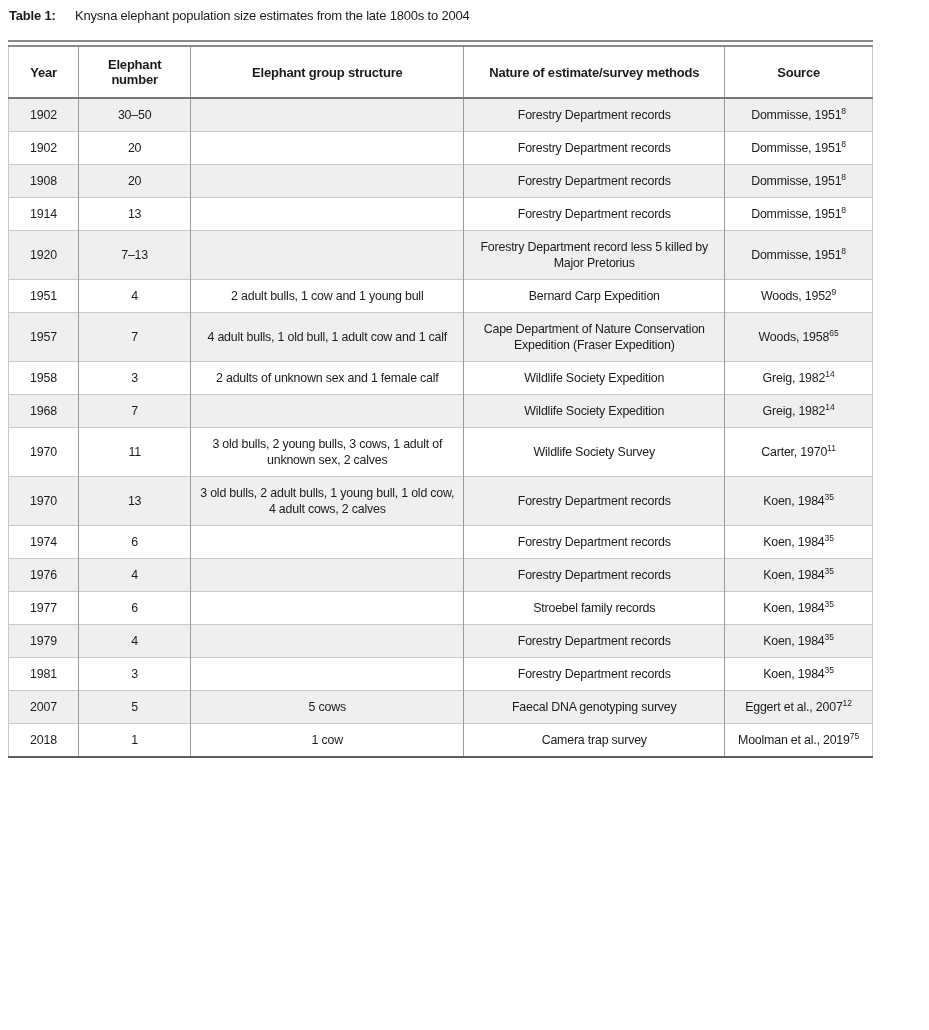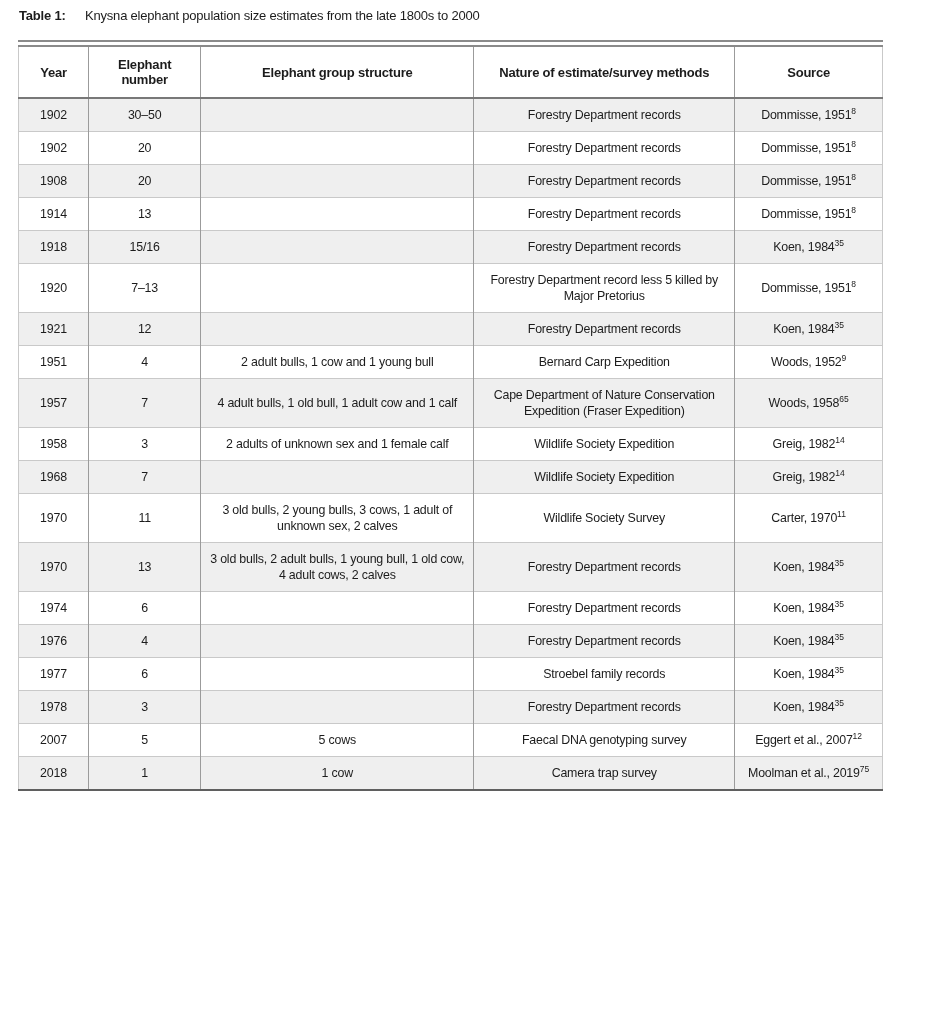--- a/index.html
+++ b/index.html
@@ -10,21 +10,21 @@
     --rule_gray:#8a8a8a;
     --text:#1c1c1c;
   }
   *{box-sizing:border-box;margin:0;padding:0;}
   html,body{background:#ffffff;}
   body{
     width:929px;
     font-family:"Liberation Sans","DejaVu Sans",sans-serif;
     color:var(--text);
   }
-  .page{width:881px;padding:4px 0 0 0;margin-left:10px;}
+  .page{width:881px;padding:4px 0 0 0;}
 
   
   .caption{
     display:flex;
     align-items:flex-start;
     padding:4px 10px 0 9px;
     font-size:13px;
     letter-spacing:-0.2px;
   }
   .caption .label{
@@ -77,21 +77,21 @@
     letter-spacing:0;
   }
 </style>
 </head>
 <body>
 
 <div class="page">
 
   <div class="caption">
     <span class="label">Table 1:</span>
-    <span class="text">Knysna elephant population size estimates from the late 1800s to 2000</span>
+    <span class="text">Knysna elephant population size estimates from the late 1800s to 2004</span>
   </div>
 
   <div class="tbl-outer">
     <div class="dbl-rule"></div>
     <table>
       <colgroup>
         <col class="c1">
           <col class="c2">
           <col class="c3">
           <col class="c4">
@@ -135,43 +135,29 @@
 
   <tr>
     <td>1914</td>
     <td>13</td>
     <td></td>
     <td>Forestry Department records</td>
     <td><span>Dommisse, 1951</span><sup>8</sup></td>
   </tr>
 
 
-  <tr>
-    <td>1918</td>
-    <td>15/16</td>
-    <td></td>
-    <td>Forestry Department records</td>
-    <td><span>Koen, 1984</span><sup>35</sup></td>
-  </tr>
 
   <tr>
     <td>1920</td>
     <td>7–13</td>
     <td></td>
     <td>Forestry Department record less 5 killed by Major Pretorius</td>
     <td><span>Dommisse, 1951</span><sup>8</sup></td>
   </tr>
 
-  <tr>
-    <td>1921</td>
-    <td>12</td>
-    <td></td>
-    <td>Forestry Department records</td>
-    <td><span>Koen, 1984</span><sup>35</sup></td>
-  </tr>
 
 
 
   <tr>
     <td>1951</td>
     <td>4</td>
     <td>2 adult bulls, 1 cow and 1 young bull</td>
     <td>Bernard Carp Expedition</td>
     <td><span>Woods, 1952</span><sup>9</sup></td>
   </tr>
@@ -233,23 +219,30 @@
   </tr>
 
   <tr>
     <td>1977</td>
     <td>6</td>
     <td></td>
     <td>Stroebel family records</td>
     <td><span>Koen, 1984</span><sup>35</sup></td>
   </tr>
 
-
-  <tr>
-    <td>1978</td>
+  <tr>
+    <td>1979</td>
+    <td>4</td>
+    <td></td>
+    <td>Forestry Department records</td>
+    <td><span>Koen, 1984</span><sup>35</sup></td>
+  </tr>
+
+  <tr>
+    <td>1981</td>
     <td>3</td>
     <td></td>
     <td>Forestry Department records</td>
     <td><span>Koen, 1984</span><sup>35</sup></td>
   </tr>
 
 
   <tr>
     <td>2007</td>
     <td>5</td>

